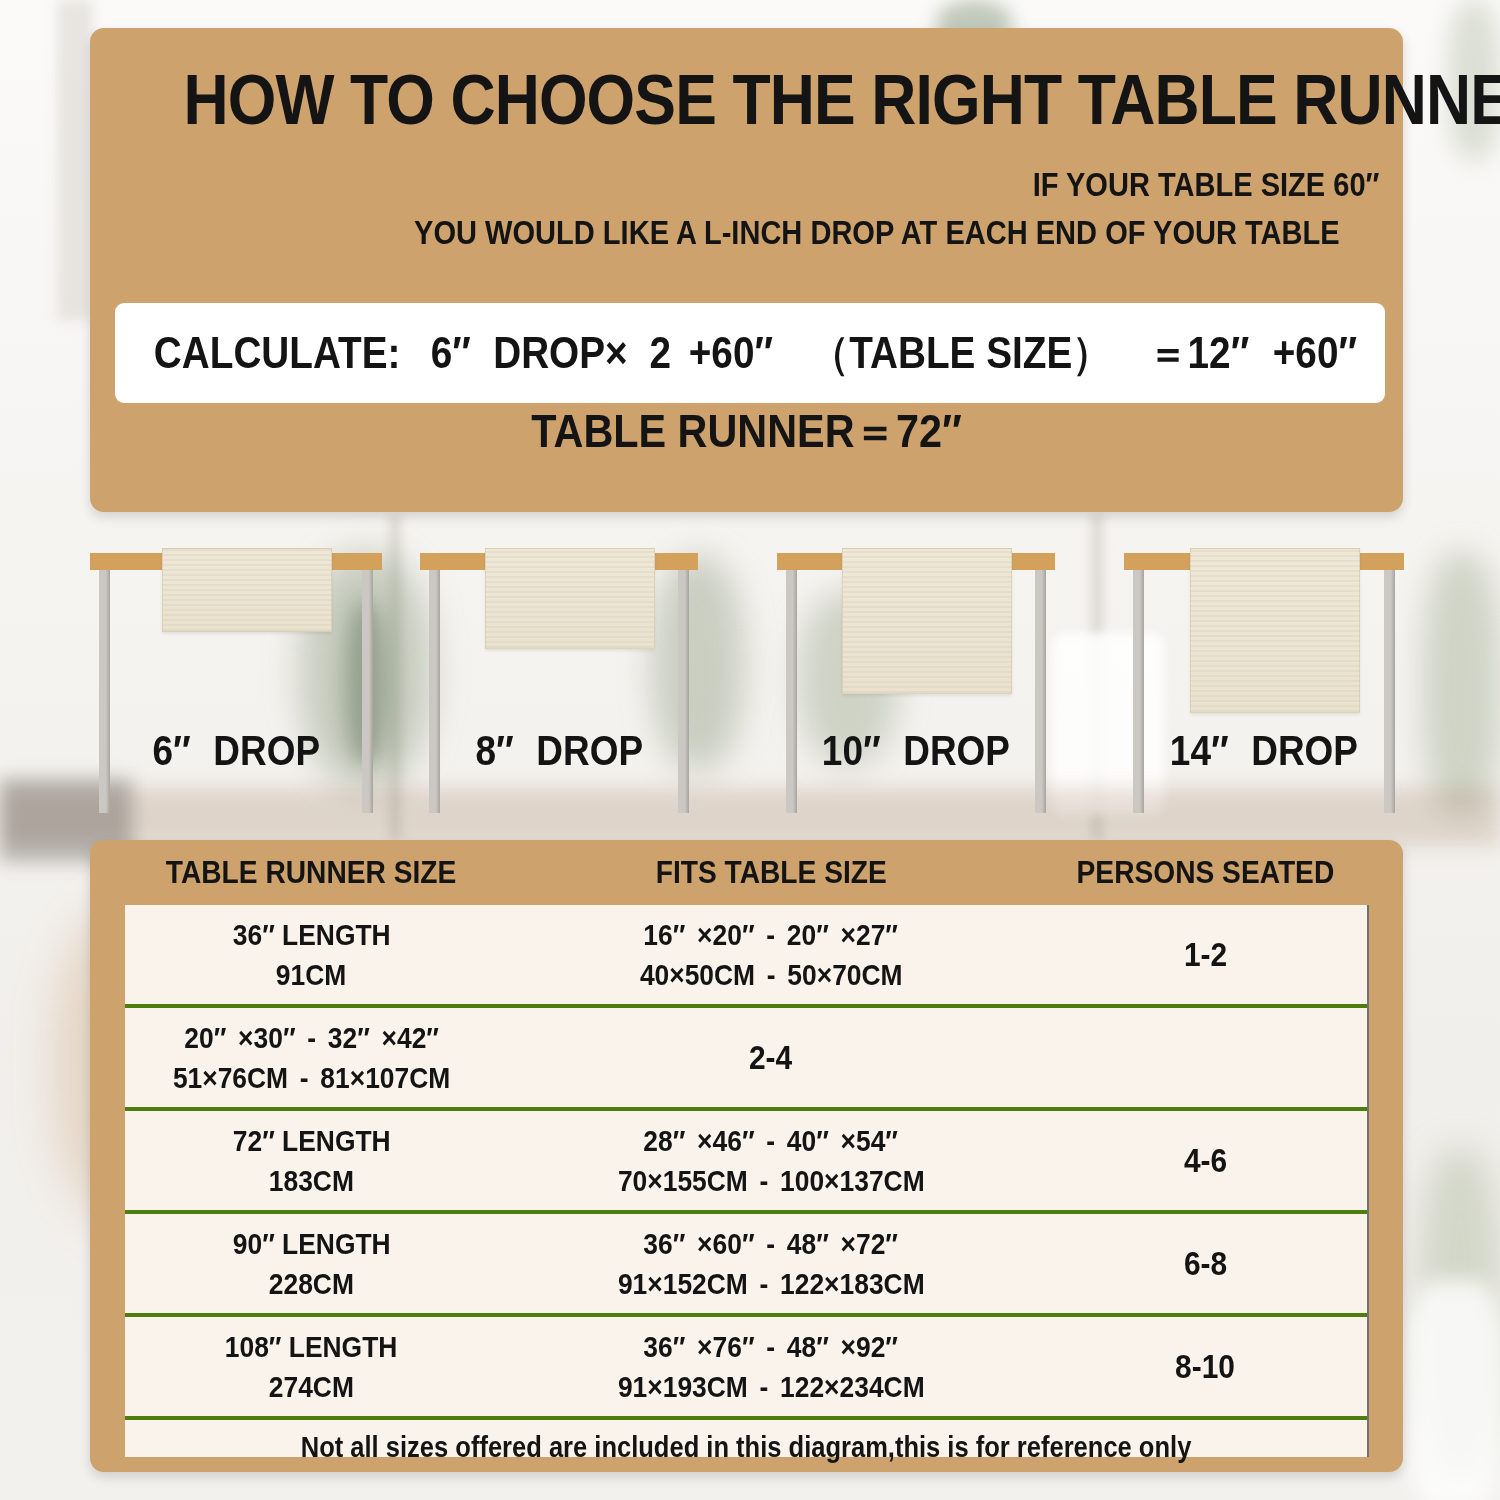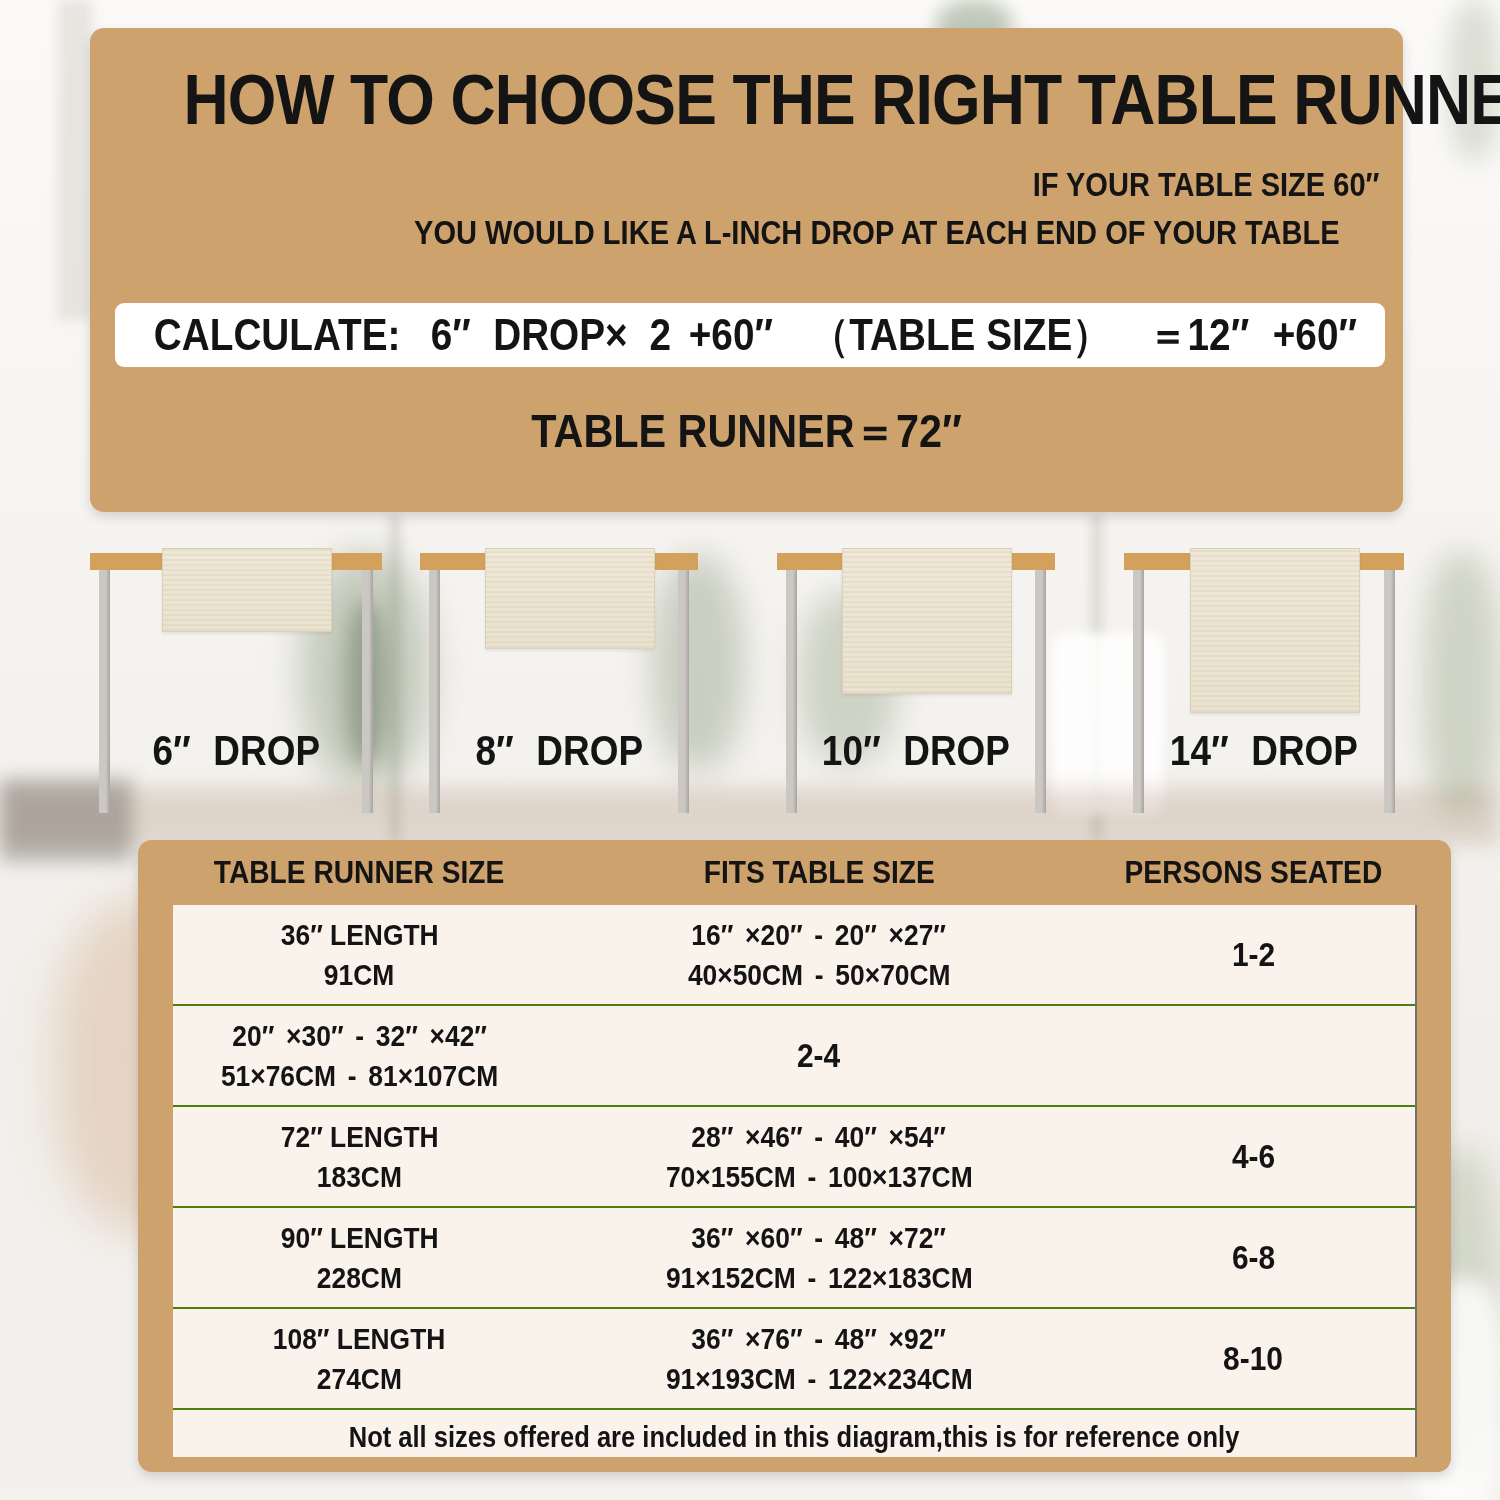--- a/index.html
+++ b/index.html
@@ -36,21 +36,21 @@
 
   
   .panel-top{
     position:absolute;left:90px;top:28px;width:1313px;height:484px;
     background:#cda26c;border-radius:14px;box-shadow:0 5px 12px rgba(0,0,0,.14);
   }
   .title{margin:34px 0 0;text-align:center;font-size:71px;line-height:1.06;font-weight:bold;letter-spacing:-1px;}
   .subtitle{margin-top:24px;text-align:right;font-size:33px;line-height:1.45;font-weight:bold;}
   .calc-bar{
     position:absolute;left:25px;right:18px;top:275px;height:64px;background:#ffffff;border-radius:9px;
-    display:flex;align-items:center;justify-content:space-between;padding:0 22px;
+    display:flex;align-items:center;justify-content:space-between;padding:18px 22px;
     font-size:44px;font-weight:bold;
   }
   .result{position:absolute;left:0;right:0;top:372px;text-align:center;font-size:47px;font-weight:bold;}
 
   
   .fig{position:absolute;top:545px;height:268px;}
   .tabletop{position:absolute;top:8px;left:0;right:0;height:17px;background:#d3a15c;z-index:2;}
   .leg{position:absolute;top:24px;bottom:0;width:11px;z-index:1;
        background:linear-gradient(90deg,#cbc8c3 62%,#a7a39e 100%);}
   .leg-l{left:9px;} .leg-r{right:9px;}
@@ -61,30 +61,30 @@
       linear-gradient(180deg,#efe8d7 0%,#eae2cf 100%);
     border:1px solid rgba(205,195,168,.55);
     box-shadow:0 2px 3px rgba(0,0,0,.07);
   }
   .r1{height:82px;} .r2{height:99px;} .r3{height:144px;} .r4{height:163px;}
   .drop-label{position:absolute;left:0;right:0;top:182px;text-align:center;font-size:42px;font-weight:bold;word-spacing:14px;}
 
   
   .panel-bottom{
     position:absolute;left:90px;top:840px;width:1313px;height:632px;
-    background:#cda26c;border-radius:14px;box-shadow:0 5px 12px rgba(0,0,0,.14);margin-left:48px;
+    background:#cda26c;border-radius:14px;box-shadow:0 5px 12px rgba(0,0,0,.14);
   }
   .tbl-grid{display:grid;grid-template-columns:30% 44% 26%;}
   .tbl-head{margin-left:35px;width:1242px;height:65px;align-items:center;}
   .tbl-head .hcell{text-align:center;font-size:32px;font-weight:bold;}
   .sheet{
     position:absolute;left:35px;top:65px;width:1242px;height:552px;
     background:rgba(255,255,255,.87);border-right:2px solid rgba(70,70,70,.75);
   }
-  .trow{height:99px;align-items:center;border-bottom:2px solid #4d7c0f;}
+  .trow{height:99px;align-items:center;border-bottom:4px solid #4d7c0f;}
   .tcell{text-align:center;font-size:30px;line-height:1.32;font-weight:bold;}
   .tcell.fits{word-spacing:5px;}
   .tcell.persons{font-size:34px;}
   .tfoot{height:55px;display:flex;align-items:center;justify-content:center;font-size:29px;font-weight:bold;}
 </style>
 </head>
 <body>
 
 <div class="canvas">
 

